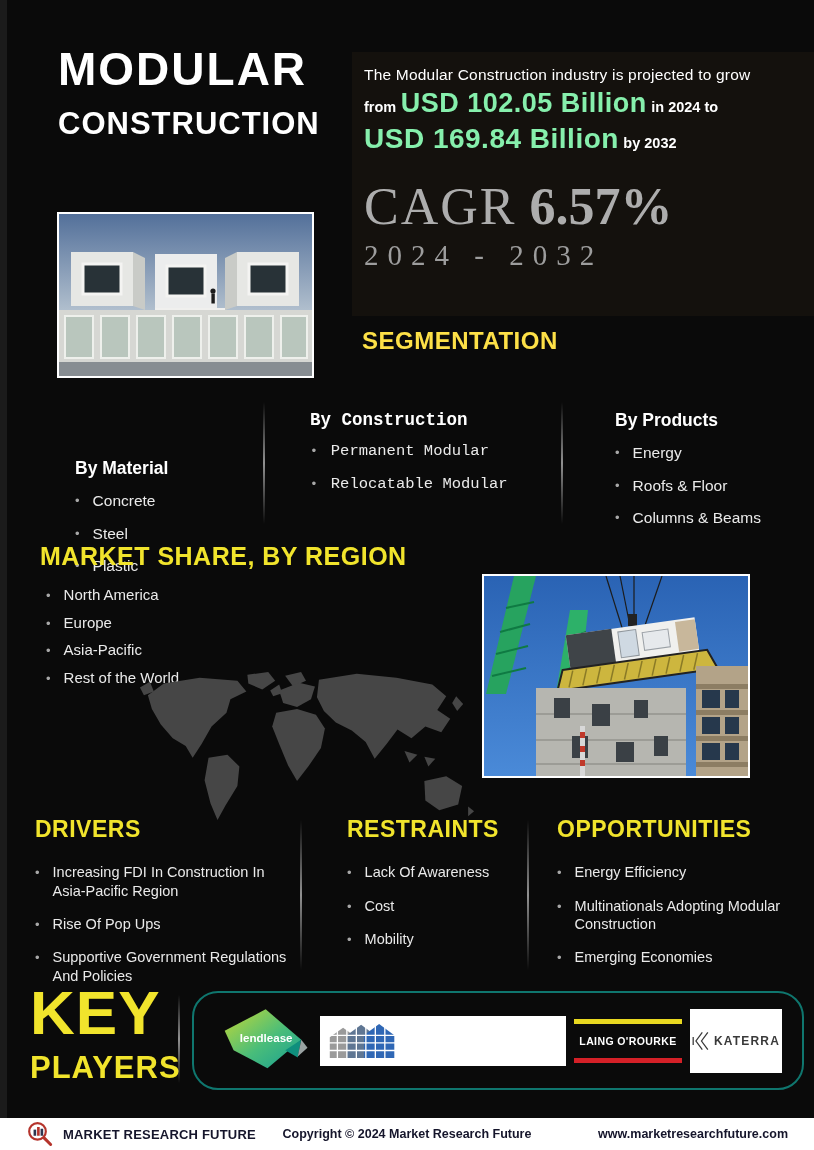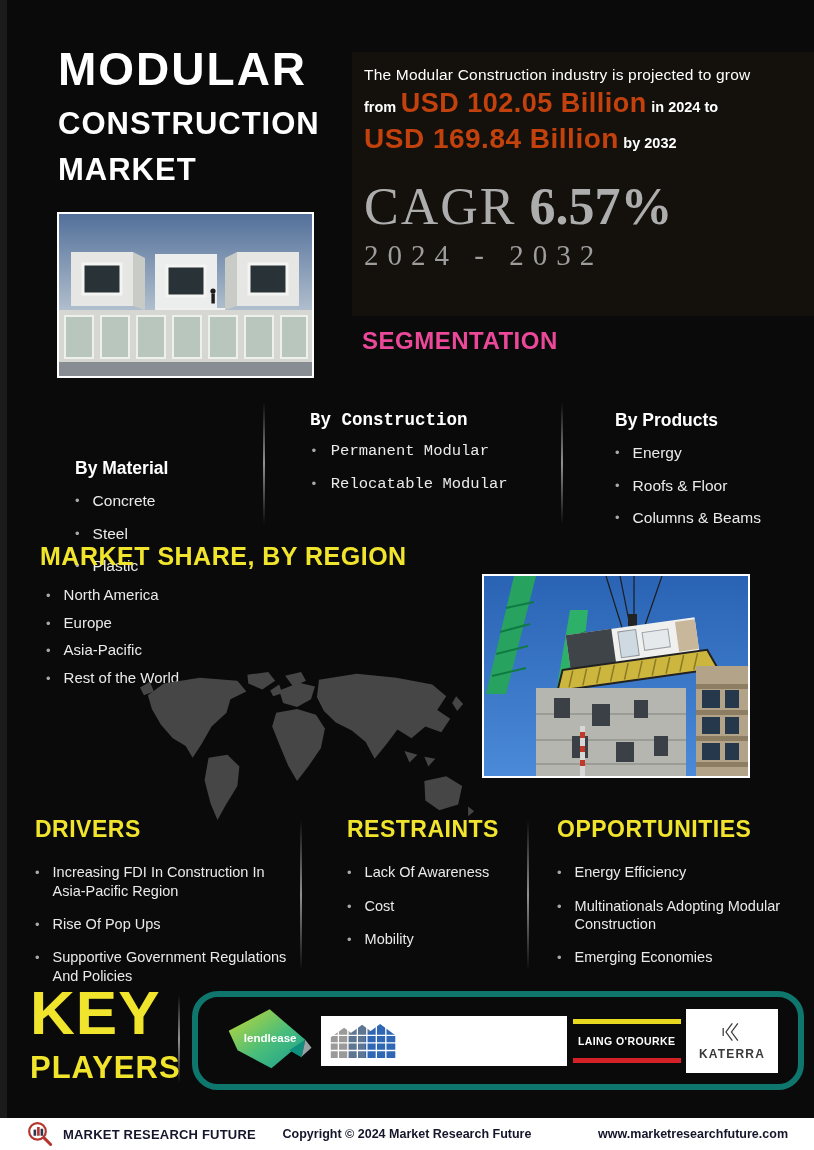--- a/index.html
+++ b/index.html
@@ -13,29 +13,29 @@
   .title-block{position:absolute;left:58px;top:46px;font-weight:bold;line-height:1;}
   .t1{font-size:46px;letter-spacing:2px;}
   .t2{font-size:31px;margin-top:16px;letter-spacing:1px;}
   .t3{font-size:31px;margin-top:15px;letter-spacing:1px;}
 
   .stat-panel{position:absolute;left:352px;top:52px;width:462px;height:264px;background:#14110d;}
   .proj{padding:14px 0 0 12px;}
   .p-intro{font-size:15.5px;font-weight:normal;letter-spacing:.2px;}
   .p-line{margin-top:4px;white-space:nowrap;}
   .p-small{font-size:14.5px;font-weight:bold;}
-  .p-gold{font-size:27px;font-weight:bold;color:#c2410c;letter-spacing:.5px;}
+  .p-gold{font-size:27px;font-weight:bold;color:#86efac;letter-spacing:.5px;}
   .p-gold2{font-size:28px;}
   .cagr-block{padding:26px 0 0 12px;font-family:"Liberation Serif",serif;color:#adadad;}
   .cagr-line{font-size:52px;line-height:1;}
   .cagr-label{font-weight:normal;letter-spacing:2px;}
   .cagr-value{font-weight:bold;}
   .cagr-period{font-size:29px;letter-spacing:9px;margin-top:6px;color:#9d9d9d;}
 
-  .seg-heading{position:absolute;left:362px;top:327px;font-size:24px;font-weight:bold;color:#ec4899;letter-spacing:.5px;}
+  .seg-heading{position:absolute;left:362px;top:327px;font-size:24px;font-weight:bold;color:#fde047;letter-spacing:.5px;}
 
   
   .photo{border:2px solid #fff;box-sizing:border-box;position:absolute;background:#222;}
   .photo svg{display:block;width:100%;height:100%;}
   .photo-left{left:57px;top:212px;width:257px;height:166px;}
   .photo-right{left:482px;top:574px;width:268px;height:204px;}
 
   
   .seg-col{position:absolute;top:410px;}
   .seg-col1{left:75px;width:180px;margin-top:48px;}
@@ -61,50 +61,49 @@
   .dro{position:absolute;top:816px;}
   .dro-drivers{left:35px;width:262px;}
   .dro-restraints{left:347px;width:170px;}
   .dro-opps{left:557px;width:238px;}
   .dro-h{font-size:23px;font-weight:bold;color:#f1e42c;letter-spacing:.5px;margin-bottom:20px;}
   .dro .bi{font-size:14.5px;margin-bottom:14px;line-height:1.3;}
 
   
   .key1{position:absolute;left:30px;top:982px;font-size:62px;font-weight:bold;color:#f1e42c;letter-spacing:1px;line-height:1;}
   .key2{position:absolute;left:30px;top:1050px;font-size:31px;font-weight:bold;color:#f1e42c;letter-spacing:1px;}
-  .kp-box{position:absolute;left:192px;top:991px;width:612px;height:99px;border:6px solid #0f766e;border-radius:26px;
+  .kp-box{position:absolute;left:192px;top:991px;width:612px;height:99px;border:2px solid #0f766e;border-radius:26px;
     box-sizing:border-box;display:flex;align-items:center;justify-content:space-between;padding:0 20px;}
   .logo-lendlease{width:98px;height:74px;position:relative;}
   .logo-guerdon{width:246px;height:50px;background:#fff;display:flex;align-items:center;padding:3px 6px;box-sizing:border-box;gap:4px;}
   .g-text{display:flex;flex-direction:column;line-height:1;}
   .g-name{font-size:27px;color:#7a7a7a;letter-spacing:1px;}
   .g-sub{font-size:8px;color:#9b9b9b;letter-spacing:2.6px;margin-top:3px;}
   .logo-laing{width:108px;height:44px;display:flex;flex-direction:column;justify-content:space-between;}
   .bar-y{height:5px;background:#e8d820;}
   .bar-r{height:5px;background:#d42027;}
   .laing-text{font-size:10.5px;font-weight:bold;text-align:center;letter-spacing:.4px;color:#fff;}
-  .logo-katerra{width:92px;height:64px;background:#fff;display:flex;align-items:center;justify-content:center;gap:3px;flex-direction:column;}
+  .logo-katerra{width:92px;height:64px;background:#fff;display:flex;align-items:center;justify-content:center;gap:3px;}
   .katerra-text{font-size:12px;font-weight:bold;color:#3a3a3a;letter-spacing:1.2px;}
 
   
   .footer{position:absolute;left:0;top:1118px;width:814px;height:32px;background:#fff;color:#15152b;}
   .f-left{position:absolute;left:26px;top:0;height:32px;display:flex;align-items:center;gap:7px;}
   .f-brand{font-size:13px;font-weight:bold;letter-spacing:.2px;}
   .f-center{position:absolute;left:0;top:0;width:100%;height:32px;display:flex;align-items:center;justify-content:center;font-size:12.5px;font-weight:bold;}
   .f-right{position:absolute;right:26px;top:0;height:32px;display:flex;align-items:center;font-size:12.5px;font-weight:bold;}
 </style>
 </head>
 <body>
 
 <div id="canvas">
 
   <div class="title-block">
     <div class="t1">MODULAR</div>
     <div class="t2">CONSTRUCTION</div>
-    <div class="t3">MARKET</div>
   </div>
 
   <div class="stat-panel">
     <div class="proj">
       <div class="p-intro">The Modular Construction industry is projected to grow</div>
       <div class="p-line">
         <span class="p-small">from</span>
         <span class="p-gold">USD 102.05 Billion</span>
         <span class="p-small">in 2024 to</span>
       </div>

